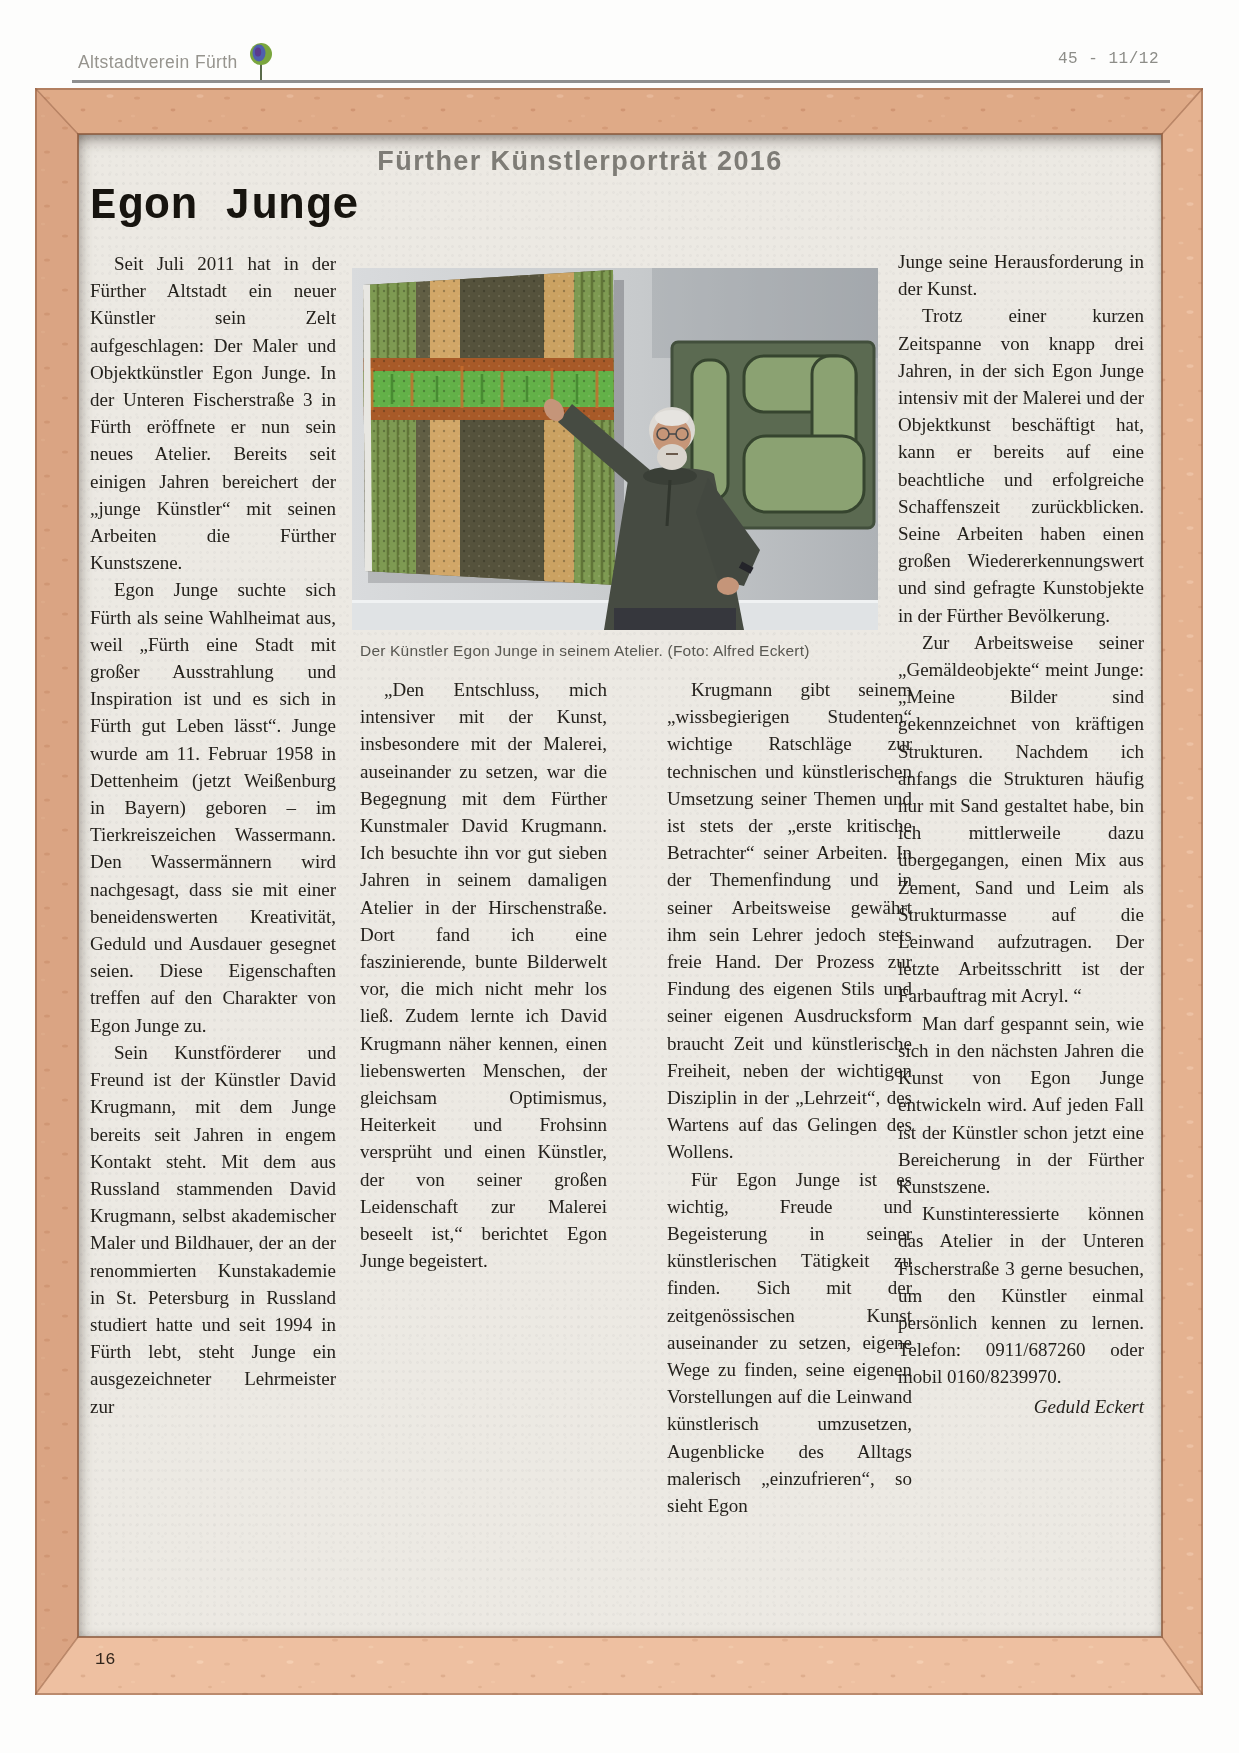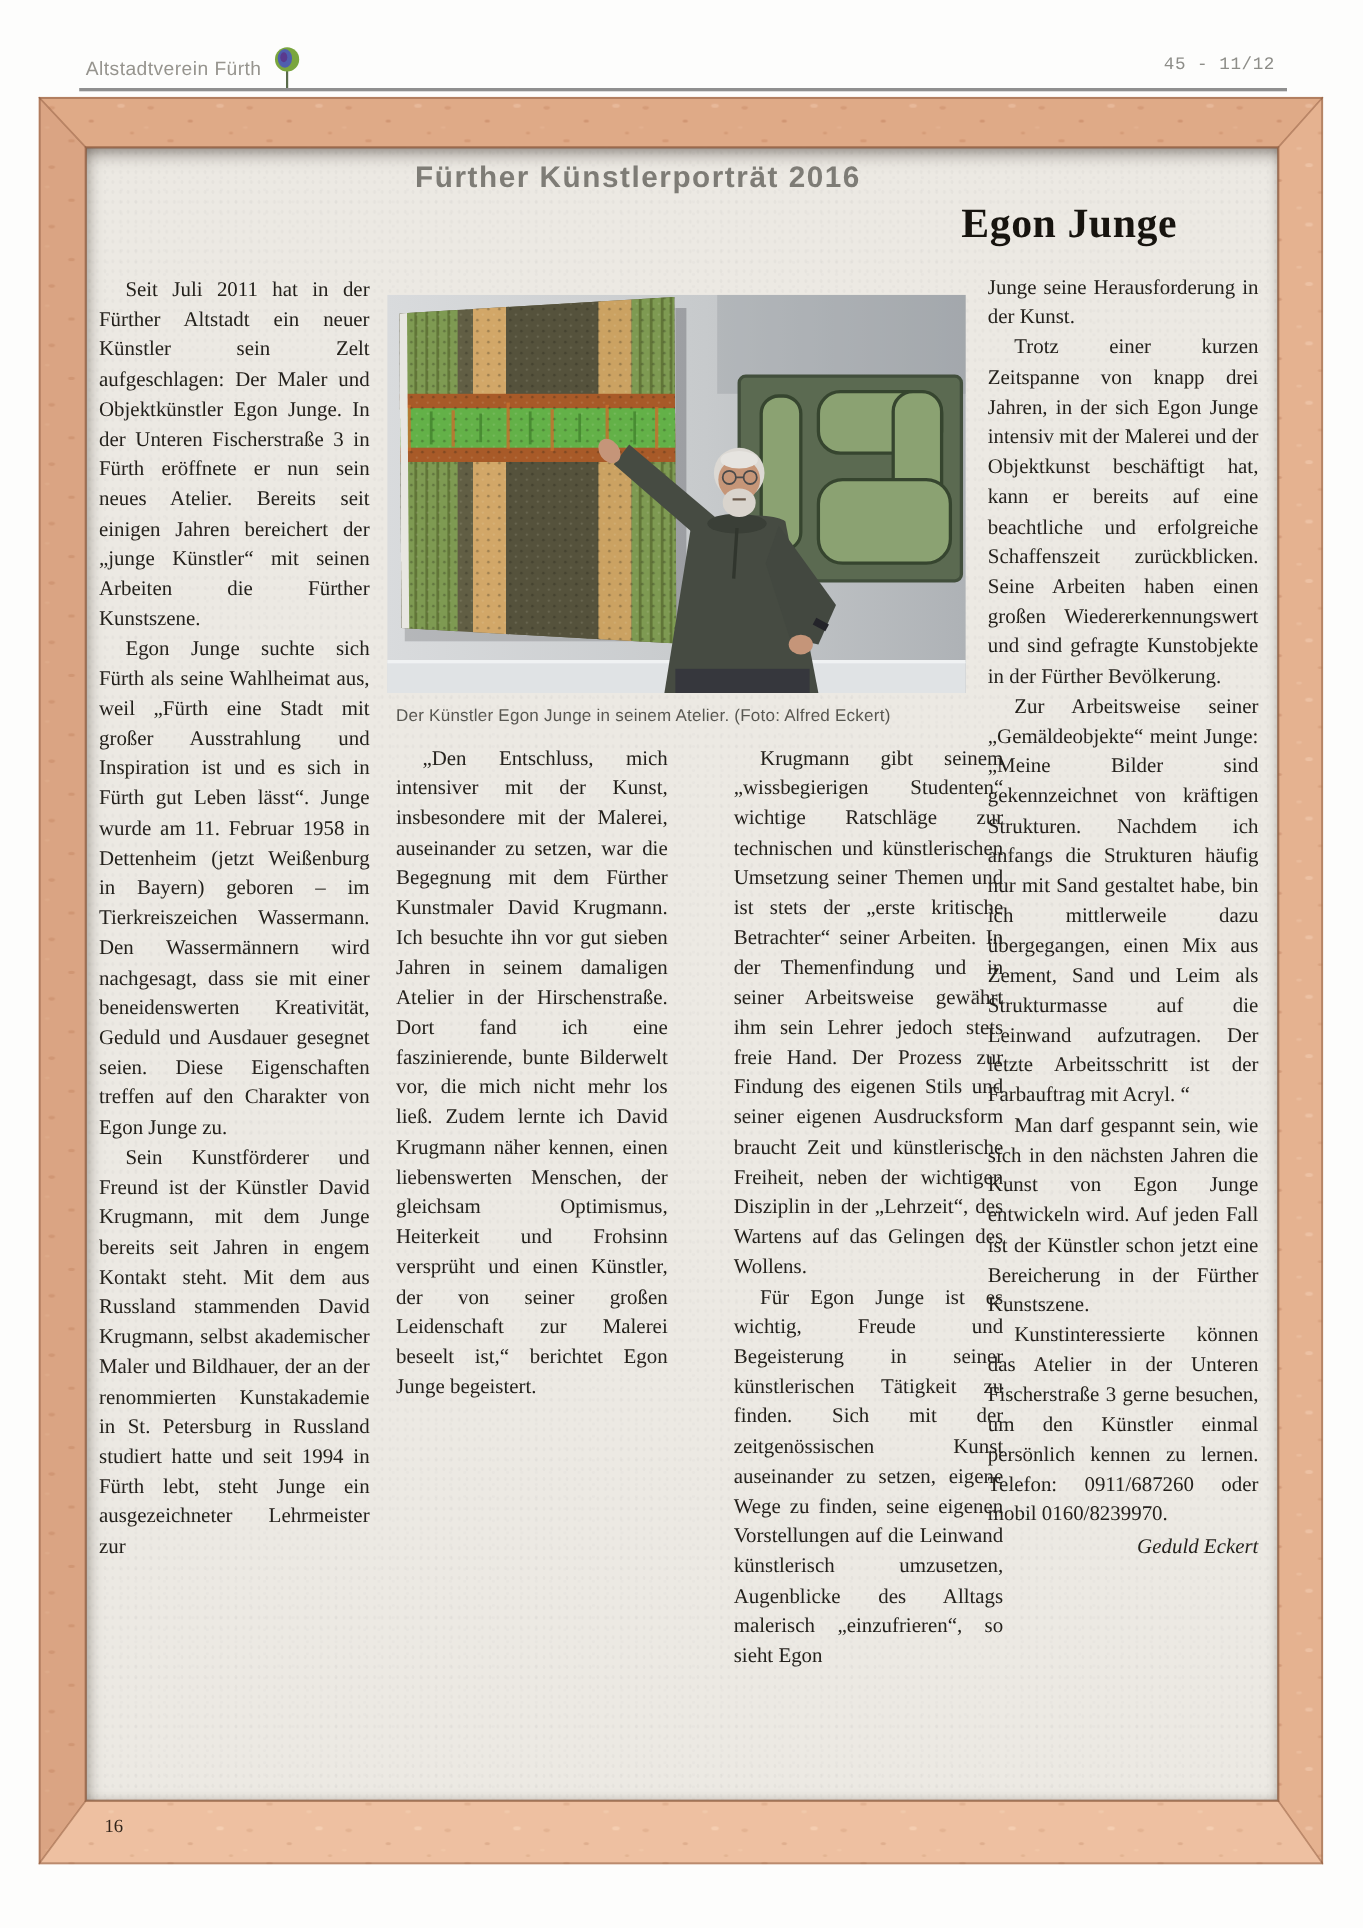--- a/index.html
+++ b/index.html
@@ -16,28 +16,28 @@
   .paper{position:absolute;left:78px;top:134px;width:1084px;height:1503px;
          background-color:#ece9e3;
          background-image:radial-gradient(rgba(120,120,125,.06) 1px,transparent 1.6px),
                           radial-gradient(rgba(150,150,155,.05) 1px,transparent 2px);
          background-size:7px 9px,13px 11px;
          box-shadow:inset 0 12px 16px -9px rgba(55,45,38,.65),
                     inset 12px 0 14px -10px rgba(60,50,40,.38),
                     inset -8px 0 10px -8px rgba(60,50,40,.22),
                     inset 0 -8px 10px -8px rgba(60,50,40,.25);}
   .frame-svg{position:absolute;left:35px;top:88px;width:1168px;height:1607px;}
-  .page-number{position:absolute;left:95px;top:1650px;font-family:Liberation Serif, serif;
+  .page-number{position:absolute;left:95px;top:1650px;font-family:Liberation Mono, monospace;
                font-size:17px;color:#31241a;}
   
   .kicker{position:absolute;left:90px;top:146px;width:980px;text-align:center;
           font-family:"Liberation Sans",sans-serif;font-weight:bold;font-size:27px;
           color:#7e7c76;letter-spacing:1.4px;}
-  .headline{position:absolute;left:90px;top:181px;width:980px;text-align:right;
-            font-family:Liberation Serif, serif;font-weight:bold;font-size:38px;
+  .headline{position:absolute;left:90px;top:181px;width:980px;text-align:left;
+            font-family:Liberation Mono, monospace;font-weight:bold;font-size:44px;
             color:#17140f;letter-spacing:.5px;}
   
   .column{position:absolute;font-size:19px;line-height:27.2px;color:#24211c;}
   .column p{margin:0;text-indent:24px;text-align:justify;hyphens:auto;-webkit-hyphens:auto;}
   .column p.cont{text-indent:0;}
   .col1{left:90px;top:250px;width:246px;}
   .col2{left:360px;top:676px;width:247px;}
   .col3{left:635px;top:676px;width:245px;margin-left:32px;}
   .col4{left:898px;top:248px;width:246px;}
   .signature{margin-top:2px;text-align:right;font-style:italic;font-size:19px;color:#24211c;}

